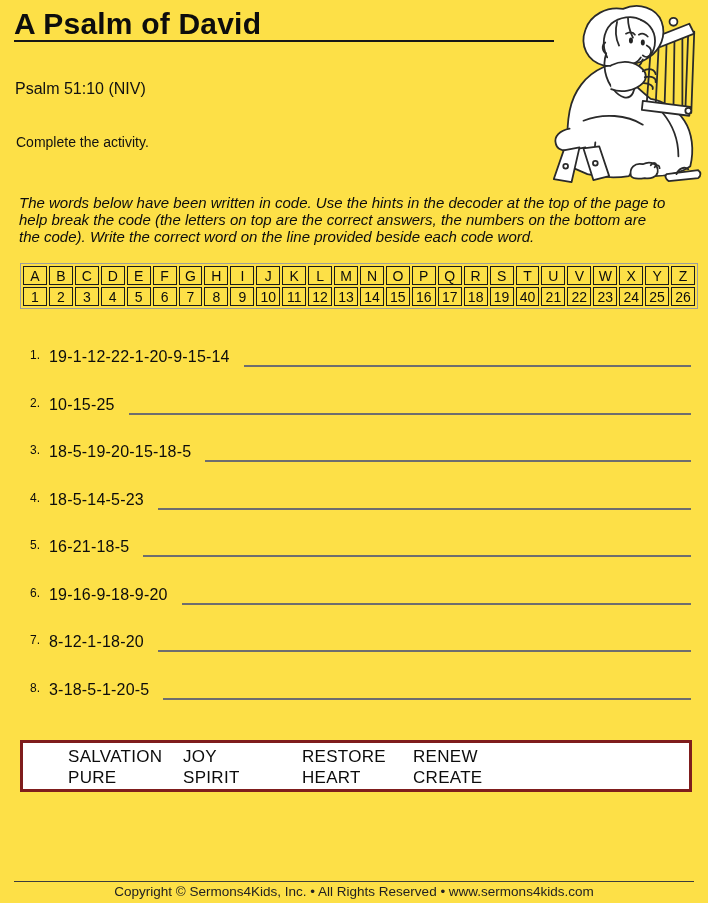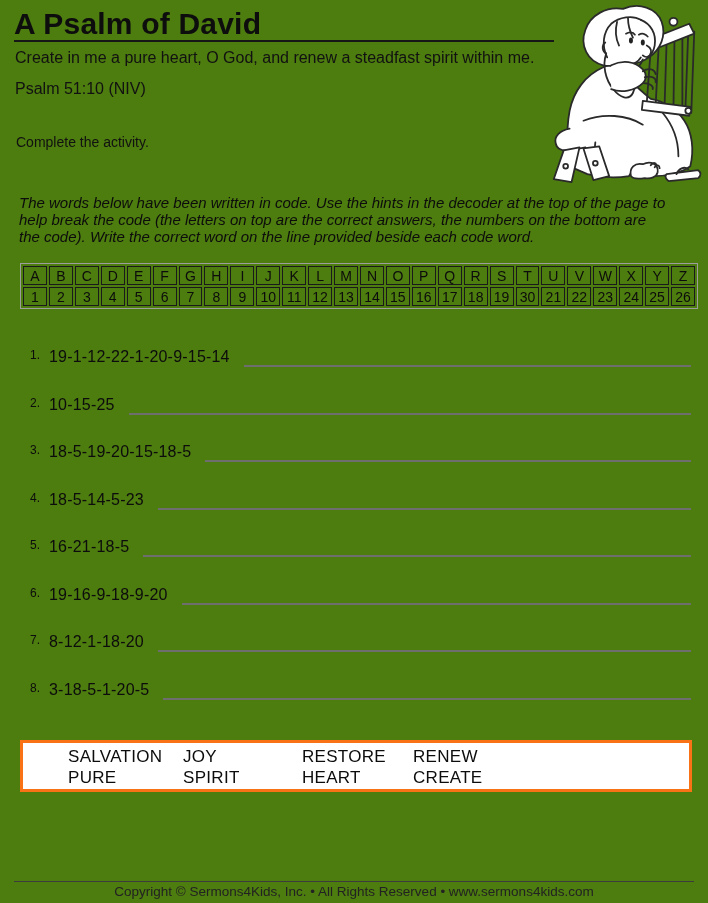--- a/index.html
+++ b/index.html
@@ -1,18 +1,18 @@
 <!DOCTYPE html>
 <html><head>
 <meta charset="utf-8">
 <style>
   * { margin:0; padding:0; box-sizing:border-box; }
   html,body { background:#ffffff; }
   .page {
-    position:relative; width:708px; height:903px; background:#4d7c0f;
+    position:relative; width:708px; height:903px; background:#fde047;
     font-family:"Liberation Sans", sans-serif; color:#000;
     overflow:hidden;
   }
   .page-title {
     position:absolute; top:7px; left:14px;
     font-size:30px; font-weight:bold; letter-spacing:0.2px; color:#0d0d0d;
     white-space:nowrap;
   }
   .title-rule {
     position:absolute; top:40px; left:14px; width:540px; height:0;
@@ -52,21 +52,21 @@
   }
   .item-code {
     font-size:16px; letter-spacing:0.2px; white-space:nowrap; color:#0c0c0c;text-align:center;
   }
   .write-line {
     flex:1; display:inline-block; height:2px; margin-left:14px;
     border-bottom:2px solid #6e6e6e; position:relative; top:5px;
   }
   .word-bank {
     position:absolute; top:740px; left:20px; width:672px; height:52px;
-    border:3px solid #f97316; background:#fff;
+    border:3px solid #7f1d1d; background:#fff;
     display:grid; grid-template-columns:115px 119px 111px 1fr;
     grid-auto-rows:21px; padding:3px 0 12px 45px; align-items:center;
   }
   .word-bank span { font-size:17px; letter-spacing:0.3px; color:#0c0c0c; }
   .footer-rule {
     position:absolute; top:881px; left:14px; width:680px; height:0;
     border-top:1.5px solid #3c3c3c;
   }
   .footer-text {
     position:absolute; top:884px; left:0; width:708px; text-align:center;
@@ -76,21 +76,20 @@
     position:absolute; top:2px; left:543px; width:165px; height:183px;
   }
 </style>
 </head>
 <body>
 
 <div class="page">
 
   <div class="page-title">A Psalm of David</div>
   <div class="title-rule"></div>
-  <div class="verse-line1">Create in me a pure heart, O God, and renew a steadfast spirit within me.</div>
   <div class="verse-line2">Psalm 51:10 (NIV)</div>
 
   <div class="illustration">
     <svg viewBox="0 0 165 185" width="165" height="183">
       <g fill="none" stroke="#2a2a2a" stroke-width="1.8" stroke-linecap="round" stroke-linejoin="round">
 
         <path d="M60,66 C42,74 30,90 26,110 C22,132 24,152 30,168 L44,174 C60,178 74,178 86,176 L90,170 C96,174 104,176 112,176 C126,176 140,172 148,166 C152,150 150,132 142,120 C134,108 120,100 108,98 C96,88 84,78 82,68 C76,60 68,62 60,66 Z" fill="#ffffff"></path>
         <path d="M40,120 C60,112 84,114 100,124"></path>
         <path d="M52,142 C50,152 52,162 58,170"></path>
         <path d="M120,112 C130,124 136,140 136,156"></path>
@@ -197,21 +196,21 @@
       <td>10</td>
       <td>11</td>
       <td>12</td>
       <td>13</td>
       <td>14</td>
       <td>15</td>
       <td>16</td>
       <td>17</td>
       <td>18</td>
       <td>19</td>
-      <td>30</td>
+      <td>40</td>
       <td>21</td>
       <td>22</td>
       <td>23</td>
       <td>24</td>
       <td>25</td>
       <td>26</td>
     </tr>
   </tbody>
     </table>
 

